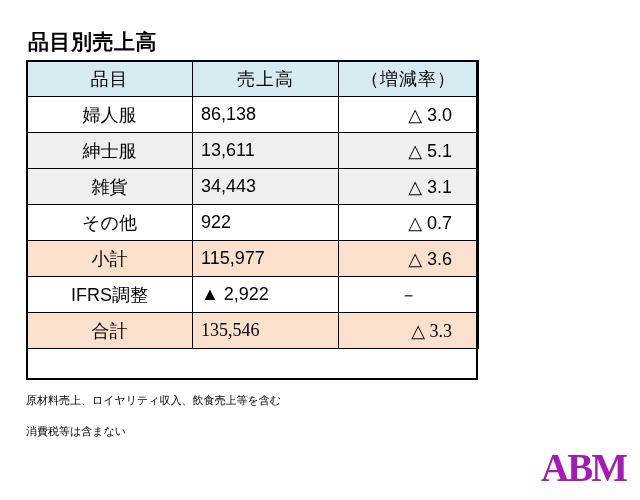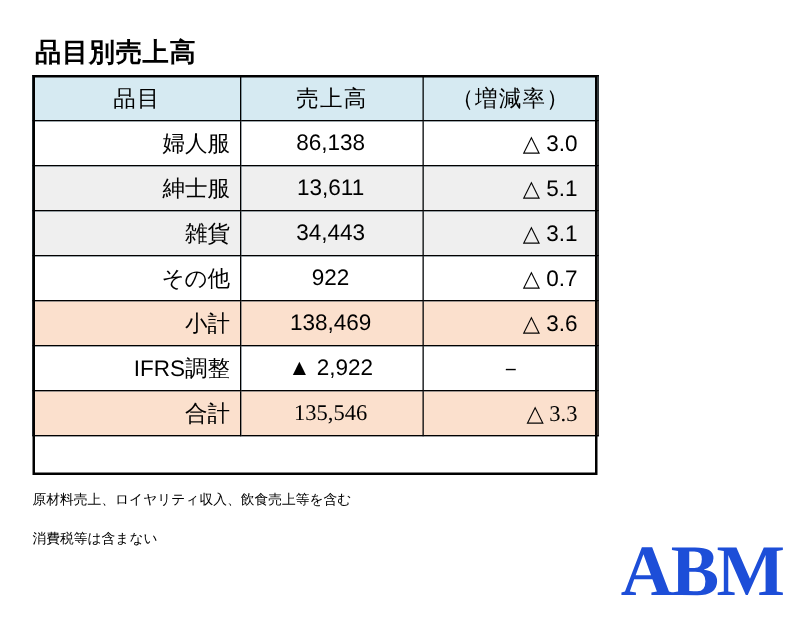--- a/index.html
+++ b/index.html
@@ -29,49 +29,49 @@
     font-weight: bold;
     letter-spacing: 0.5px;
   }
   table.sales {
     position: absolute;
     left: 26px;
     top: 60px;
     width: 452px;
     border-collapse: collapse;
     table-layout: fixed;
-    background: #0c4a6e;
+    background: #7dd3fc;
   }
   table.sales col.c1 { width: 166px; }
   table.sales col.c2 { width: 146px; }
   table.sales col.c3 { width: 140px; }
 
   table.sales th, table.sales td {
     border: 1px solid #000000;
     height: 36px;
     font-size: 18px;
     padding: 0 8px;
     box-sizing: border-box;
   }
   table.sales thead th {
     background: #d6eaf2;
     text-align: center;
     font-weight: normal;
     letter-spacing: 1px;
   }
   table.sales tbody td.label {
-    text-align: right;
+    text-align: center;
   }
   table.sales tbody td.num {
-    text-align: center;
+    text-align: left;
     padding-right: 10px;
   }
   table.sales tbody td.rate {
     text-align: right;
-    padding-right: 16px;
+    padding-right: 26px;
   }
   table.sales tbody td.rate.dash {
     text-align: center;
     padding-right: 8px;
   }
   tr.shade td {
     background: #efefef;
   }
   tr.plain td {
     background: #ffffff;
@@ -104,23 +104,23 @@
   }
   .notes div {
     font-size: 11px;
     line-height: 31px;
     white-space: nowrap;
   }
   .watermark {
     position: absolute;
     right: 14px;
     bottom: 10px;
-    font-size: 58px;
+    font-size: 39px;
     font-weight: bold;
-    color: #1d4ed8;
+    color: #a21caf;
     letter-spacing: -2px;
     font-family: "Liberation Serif", serif;
     user-select: none;
   }
 </style>
 </head>
 <body>
 
 <div class="page">
 
@@ -155,21 +155,21 @@
         <td class="num">34,443</td>
         <td class="rate">△ 3.1</td>
       </tr>
       <tr class="plain">
         <td class="label">その他</td>
         <td class="num">922</td>
         <td class="rate">△ 0.7</td>
       </tr>
       <tr class="sub">
         <td class="label">小計</td>
-        <td class="num">138,469</td>
+        <td class="num">115,977</td>
         <td class="rate">△ 3.6</td>
       </tr>
       <tr class="adj">
         <td class="label">IFRS調整</td>
         <td class="num">▲ 2,922</td>
         <td class="rate dash">－</td>
       </tr>
       <tr class="total">
         <td class="label">合計</td>
         <td class="num">135,546</td>

